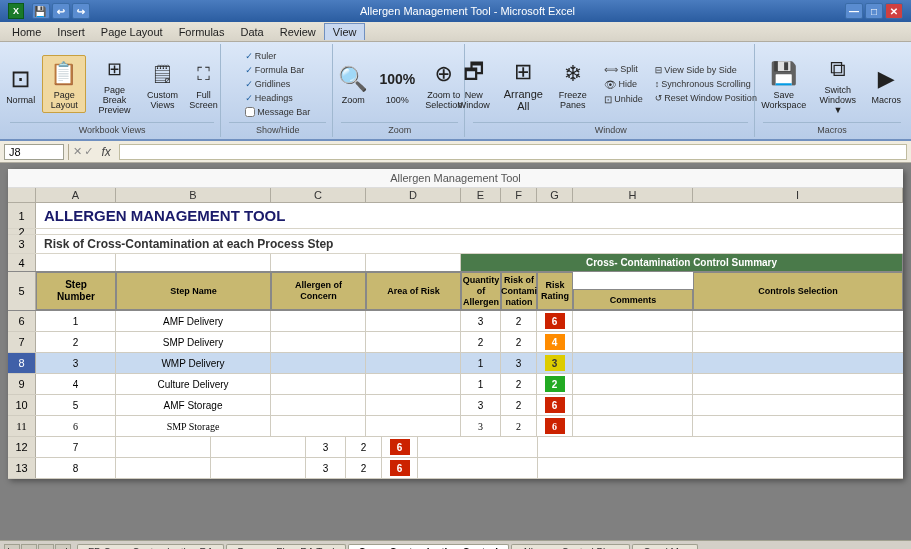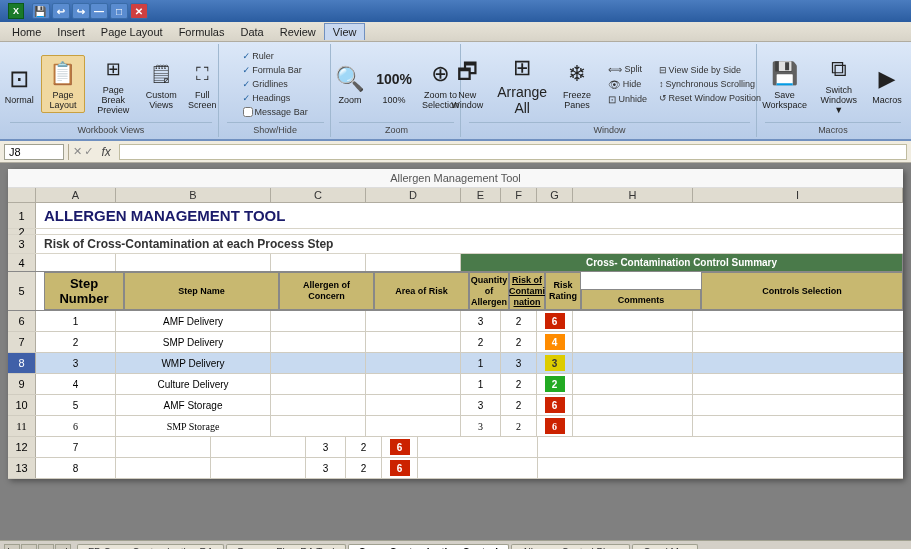--- a/index.html
+++ b/index.html
@@ -135,20 +135,21 @@
 
 <div class="title-bar">
   <div class="title-bar-left">
     <div class="excel-icon">X</div>
     <div style="display:flex;gap:2px;margin-left:4px;">
       <div class="title-btn">💾</div>
       <div class="title-btn">↩</div>
       <div class="title-btn">↪</div>
     </div>
   </div>
+  <div class="title-bar-center">Allergen Management Tool - Microsoft Excel</div>
   <div class="title-bar-controls">
     <div class="title-btn">—</div>
     <div class="title-btn">□</div>
     <div class="title-btn close">✕</div>
   </div>
 </div>
 
 <div class="menu-bar">
   <div class="menu-item">Home</div>
   <div class="menu-item">Insert</div>
@@ -232,21 +233,21 @@
   </div>
 
   <div class="ribbon-group" style="min-width:220px;">
     <div style="display:flex;flex:1;align-items:center;gap:4px;">
       <div class="ribbon-btn">
         <div class="ribbon-icon" style="font-size:22px;">🗗</div>
         <span style="font-size:9px;">New<br>Window</span>
       </div>
       <div class="ribbon-btn">
         <div class="ribbon-icon" style="font-size:22px;">⊞</div>
-        <span style="font-size:14px;">Arrange<br>All</span>
+        <span style="font-size:11px;">Arrange<br>All</span>
       </div>
       <div class="ribbon-btn">
         <div class="ribbon-icon" style="font-size:22px;">❄</div>
         <span style="font-size:9px;">Freeze<br>Panes</span>
       </div>
       <div style="display:flex;flex-direction:column;gap:2px;padding-left:4px;">
         <div class="ribbon-small-row">
           <span style="font-size:10px;">⟺</span>
           <span>Split</span>
         </div>
@@ -352,26 +353,26 @@
       <div style="width:95px;min-width:95px;border-right:1px solid #d0ccc0;"></div>
       <div style="width:95px;min-width:95px;border-right:1px solid #d0ccc0;"></div>
 
       <div style="flex:1;background:#4a7a4a;color:white;font-size:10px;font-weight:bold;text-align:center;padding:3px;border-right:1px solid #888;">
         <span>Cross- Contamination Control Summary</span>
       </div>
     </div>
 
     <div style="display:flex;border-bottom:1px solid #888;">
       <div style="width:28px;min-width:28px;background:#e0dcd0;border-right:1px solid #b0aca0;text-align:center;font-size:11px;display:flex;align-items:center;justify-content:center;">5</div>
-      <div style="width:80px;min-width:80px;background:#c8b870;border:1px solid #888;text-align:center;font-size:13px;font-weight:bold;padding:0;display:flex;align-items:center;justify-content:center;line-height:1.2;margin-left:8px;">Step<br>Number</div>
+      <div style="width:80px;min-width:80px;background:#c8b870;border:1px solid #888;text-align:center;font-size:10px;font-weight:bold;padding:0;display:flex;align-items:center;justify-content:center;line-height:1.2;">Step<br>Number</div>
       <div style="width:155px;min-width:155px;background:#c8b870;border:1px solid #888;text-align:center;font-size:9px;font-weight:bold;padding:2px;display:flex;align-items:center;justify-content:center;">Step Name</div>
       <div style="width:95px;min-width:95px;background:#c8b870;border:1px solid #888;text-align:center;font-size:9px;font-weight:bold;padding:2px;display:flex;align-items:center;justify-content:center;line-height:1.2;">Allergen of<br>Concern</div>
       <div style="width:95px;min-width:95px;background:#c8b870;border:1px solid #888;text-align:center;font-size:9px;font-weight:bold;padding:2px;display:flex;align-items:center;justify-content:center;">Area of Risk</div>
       <div style="width:40px;min-width:40px;background:#c8b870;border:1px solid #888;text-align:center;font-size:9px;font-weight:bold;padding:2px;display:flex;align-items:center;justify-content:center;line-height:1.2;">Quantity<br>of<br>Allergen</div>
-      <div style="width:36px;min-width:36px;background:#c8b870;border:1px solid #888;text-align:center;font-size:9px;font-weight:bold;padding:2px;display:flex;align-items:center;justify-content:center;line-height:1.2;text-decoration:underline;">Risk of<br>Contami<br>nation</div>
+      <div style="width:36px;min-width:36px;background:#c8b870;border:1px solid #888;text-align:center;font-size:9px;font-weight:bold;padding:2px;display:flex;align-items:center;justify-content:center;line-height:1.2;">Risk of<br>Contami<br>nation</div>
       <div style="width:36px;min-width:36px;background:#c8b870;border:1px solid #888;text-align:center;font-size:9px;font-weight:bold;padding:2px;display:flex;align-items:center;justify-content:center;line-height:1.2;">Risk<br>Rating</div>
       <div style="width:120px;min-width:120px;background:#c8b870;border:1px solid #888;text-align:center;font-size:9px;font-weight:bold;padding:2px;display:flex;align-items:center;justify-content:center;margin-top:17px;">Comments</div>
       <div style="flex:1;background:#c8b870;border:1px solid #888;text-align:center;font-size:9px;font-weight:bold;padding:2px;display:flex;align-items:center;justify-content:center;">Controls Selection</div>
     </div>
 
     <div style="display:flex;border-bottom:1px solid #d0ccc0;">
       <div style="width:28px;min-width:28px;background:#e0dcd0;border-right:1px solid #b0aca0;text-align:center;font-size:11px;display:flex;align-items:center;justify-content:center;">6</div>
       <div style="width:80px;min-width:80px;border-right:1px solid #d0ccc0;text-align:center;font-size:10px;padding:2px;display:flex;align-items:center;justify-content:center;">1</div>
       <div style="width:155px;min-width:155px;border-right:1px solid #d0ccc0;text-align:center;font-size:10px;padding:2px;display:flex;align-items:center;justify-content:center;">AMF Delivery</div>
       <div style="width:95px;min-width:95px;border-right:1px solid #d0ccc0;"></div>

